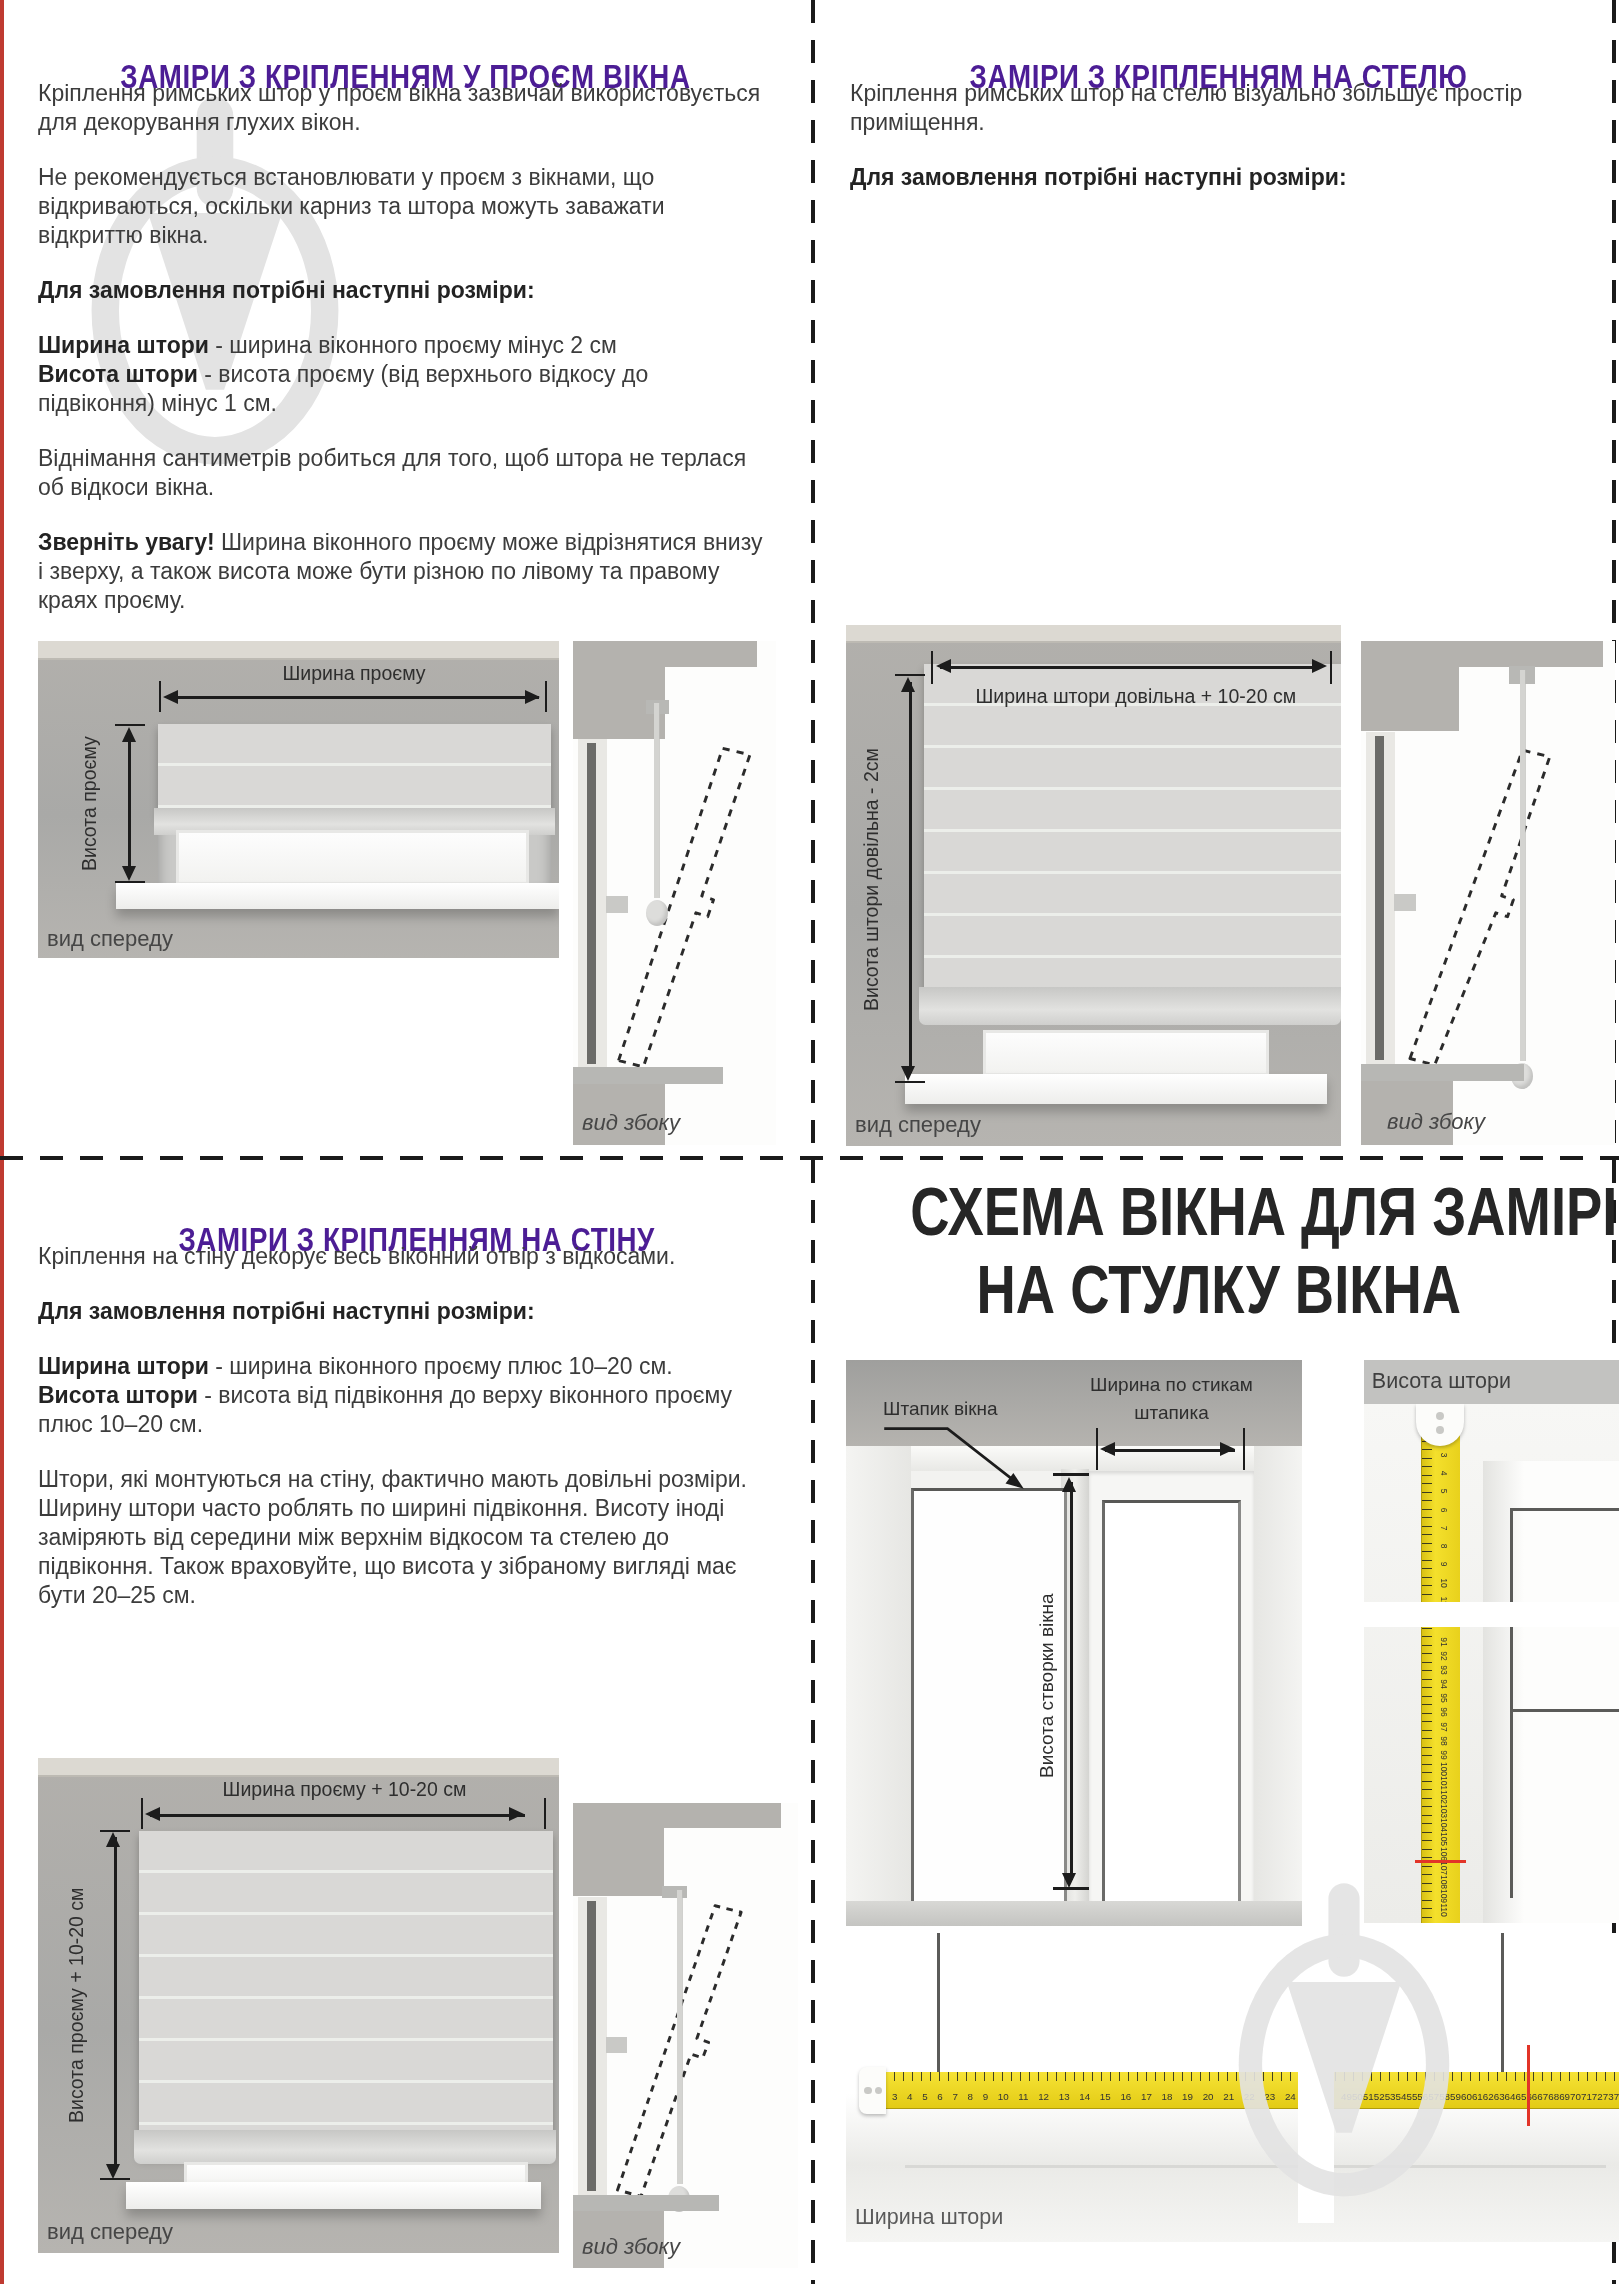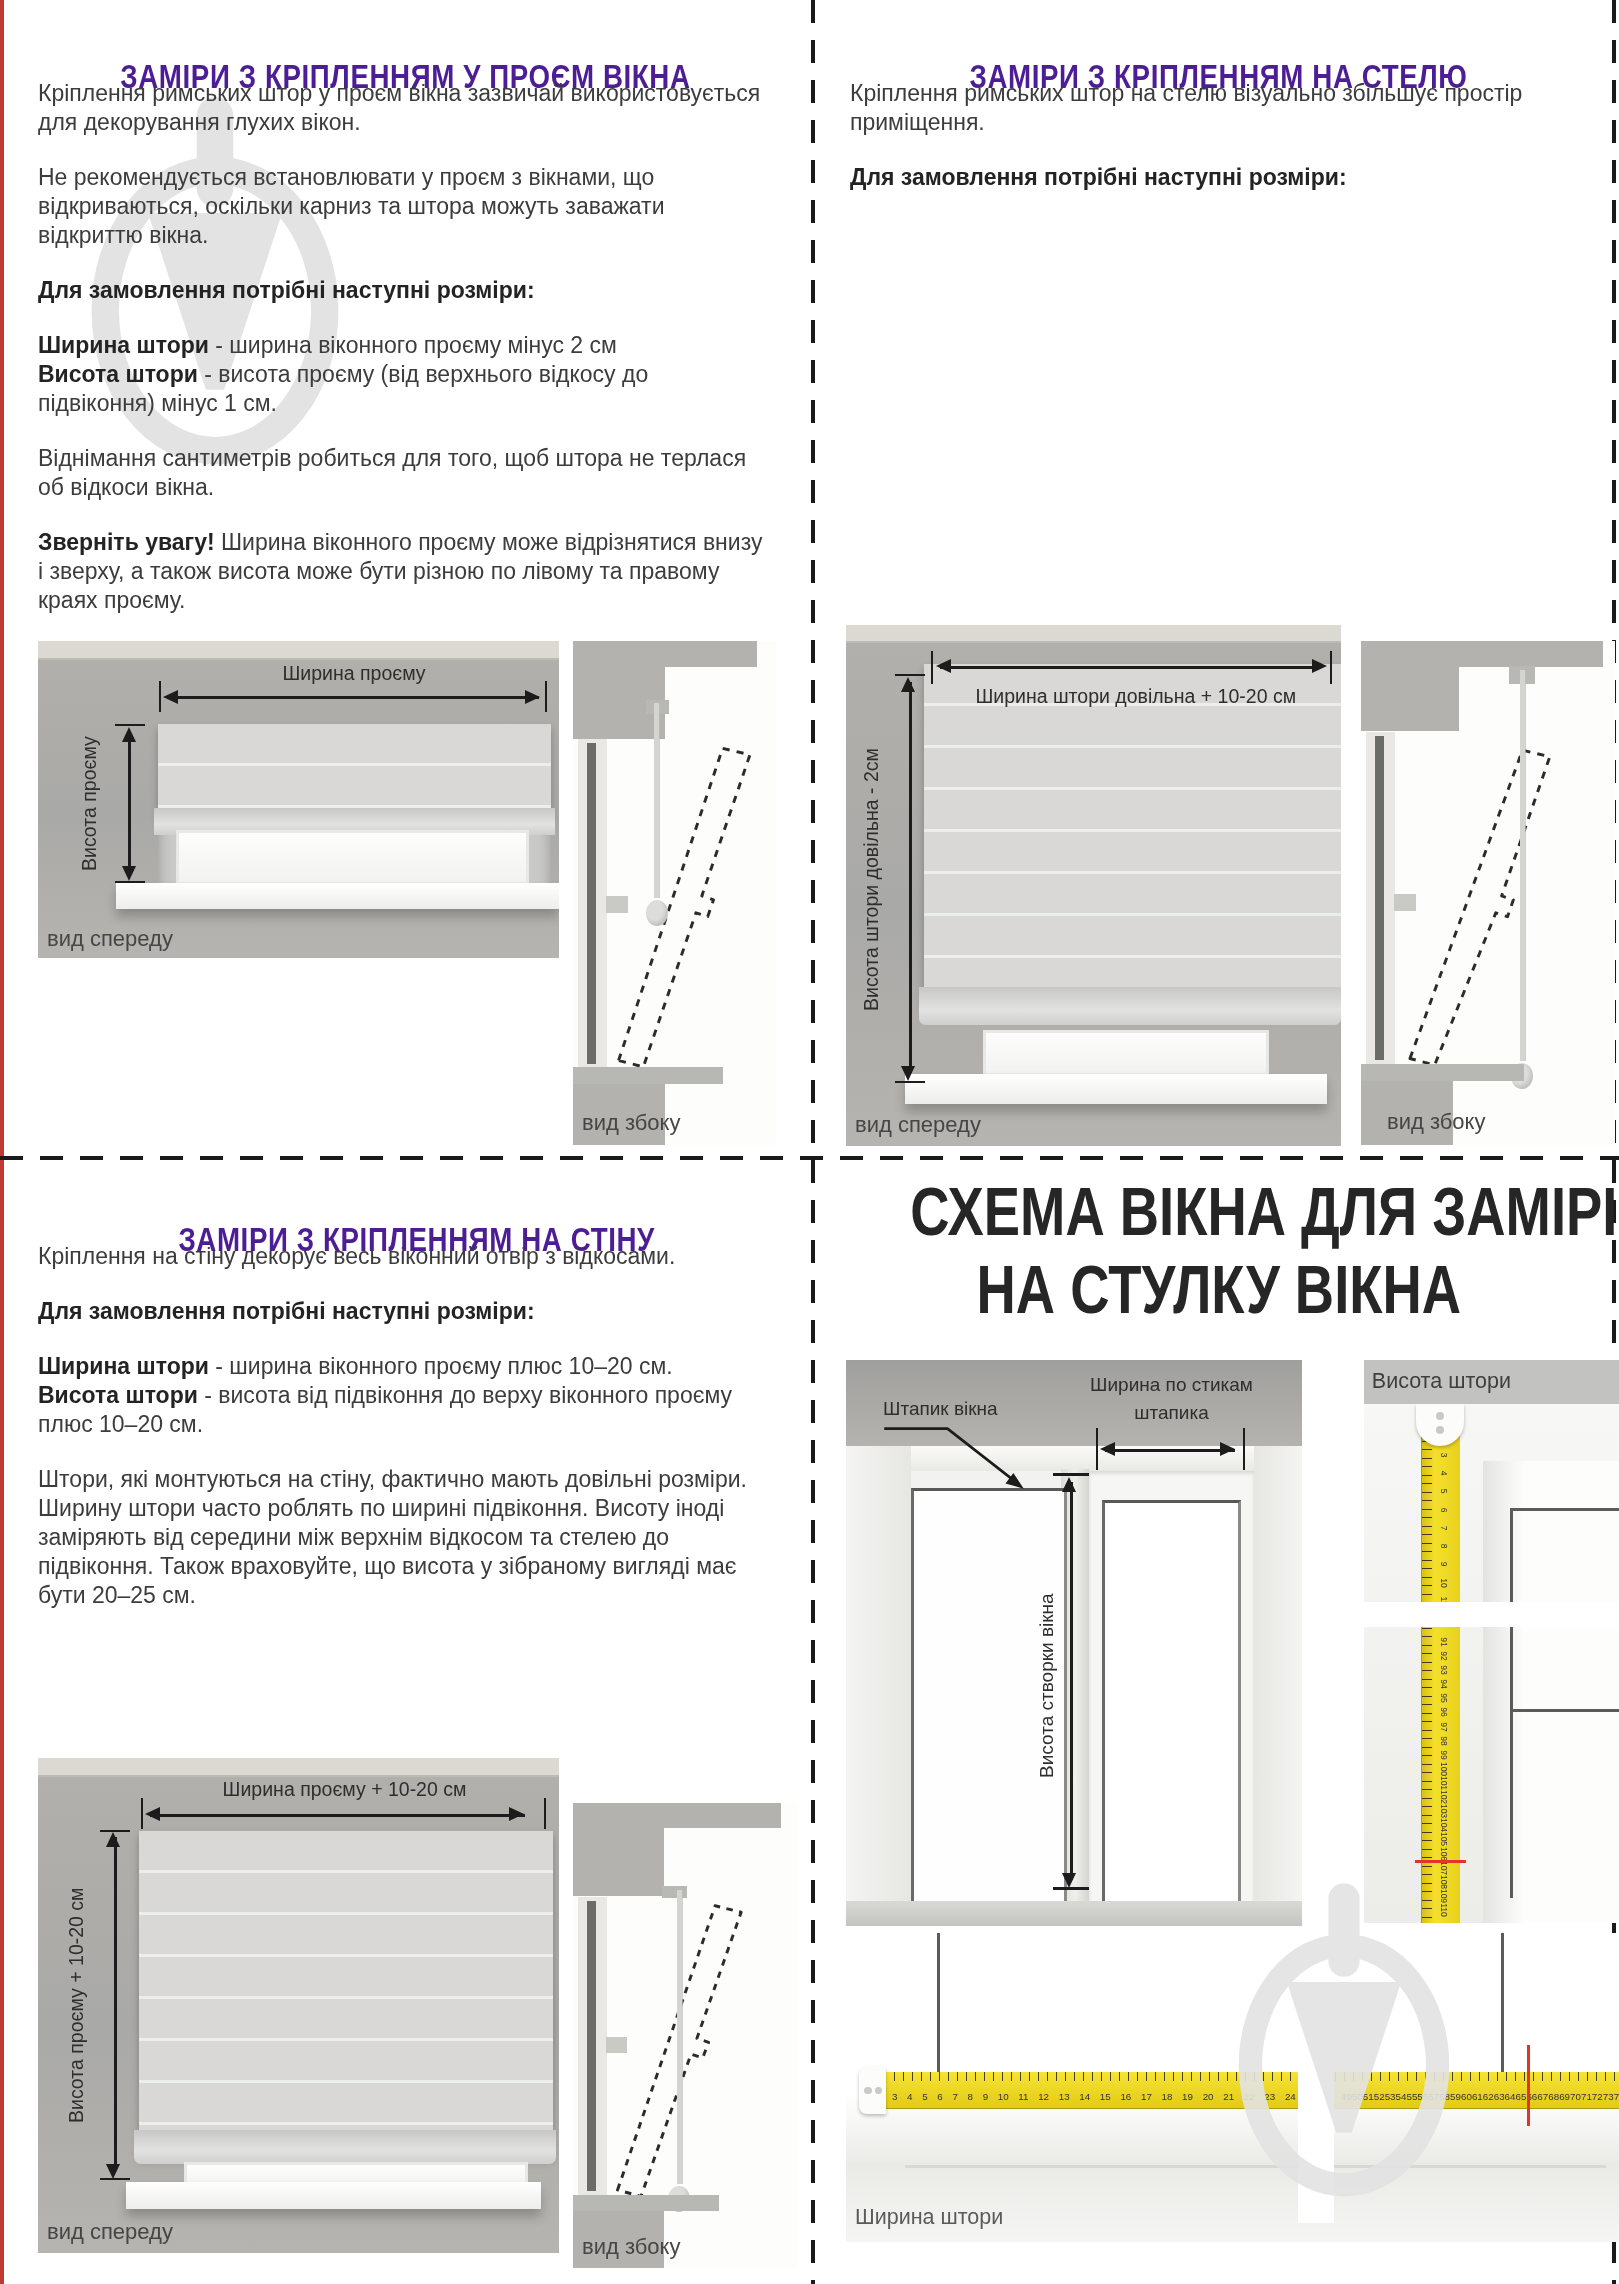--- a/index.html
+++ b/index.html
@@ -30,21 +30,21 @@
   
   .front{position:absolute;background:linear-gradient(180deg,#b2b0ac 0%,#a9a9a7 55%,#b6b4b0 100%);overflow:hidden;}
   .ceil{position:absolute;left:0;right:0;top:0;background:#dcd9d2;border-bottom:2px solid #bdbab3;}
   .blindbox{position:absolute;background:#c9c9c7;box-shadow:inset 0 10.4px 13px rgba(0,0,0,.28);}
   .blind{position:absolute;background:repeating-linear-gradient(180deg,#d9d8d6 0 39px,#eceeea 39px 42px);
          box-shadow:0 5.2px 7.8px rgba(0,0,0,.25);}
   .blindfold{position:absolute;background:linear-gradient(180deg,#c7c7c5,#e2e2e0 60%,#cfcfcd);}
   .glass{position:absolute;background:linear-gradient(180deg,#fdfdfd,#f2f2f0);border:3.9px solid #e8e8e6;}
   .sill{position:absolute;background:linear-gradient(180deg,#ffffff,#ededeb);box-shadow:0 7.8px 10.4px rgba(0,0,0,.22);}
   
-  .side{position:absolute;background:#fdfdfc;overflow:hidden;}
+  .side{position:absolute;background:#fdfdfc;overflow:hidden;font-style:italic;}
   .sv-band{position:absolute;left:0;top:0;height:26px;background:#b4b2ae;}
   .sv-pillar{position:absolute;left:0;width:92px;background:#b4b2ae;}
   .sv-frame{position:absolute;left:5.2px;width:29px;background:#e9e8e4;}
   .sv-frame i{position:absolute;left:9px;top:3.9px;bottom:3.9px;width:8.5px;background:#6b6b68;}
   .sv-handle{position:absolute;background:#c9c9c6;}
   .sv-blind{position:absolute;width:4.6px;background:#d4d4d1;box-shadow:0.7px 0 0 #bdbdba;}
   .sv-weight{position:absolute;width:22px;height:26px;border-radius:50%;background:#dddddb;box-shadow:inset -2.6px -3.3px 3.9px rgba(0,0,0,.12);}
   .sv-bracket{position:absolute;background:#b8b8b5;}
   .sv-floor{position:absolute;background:#b7b7b4;}
   

